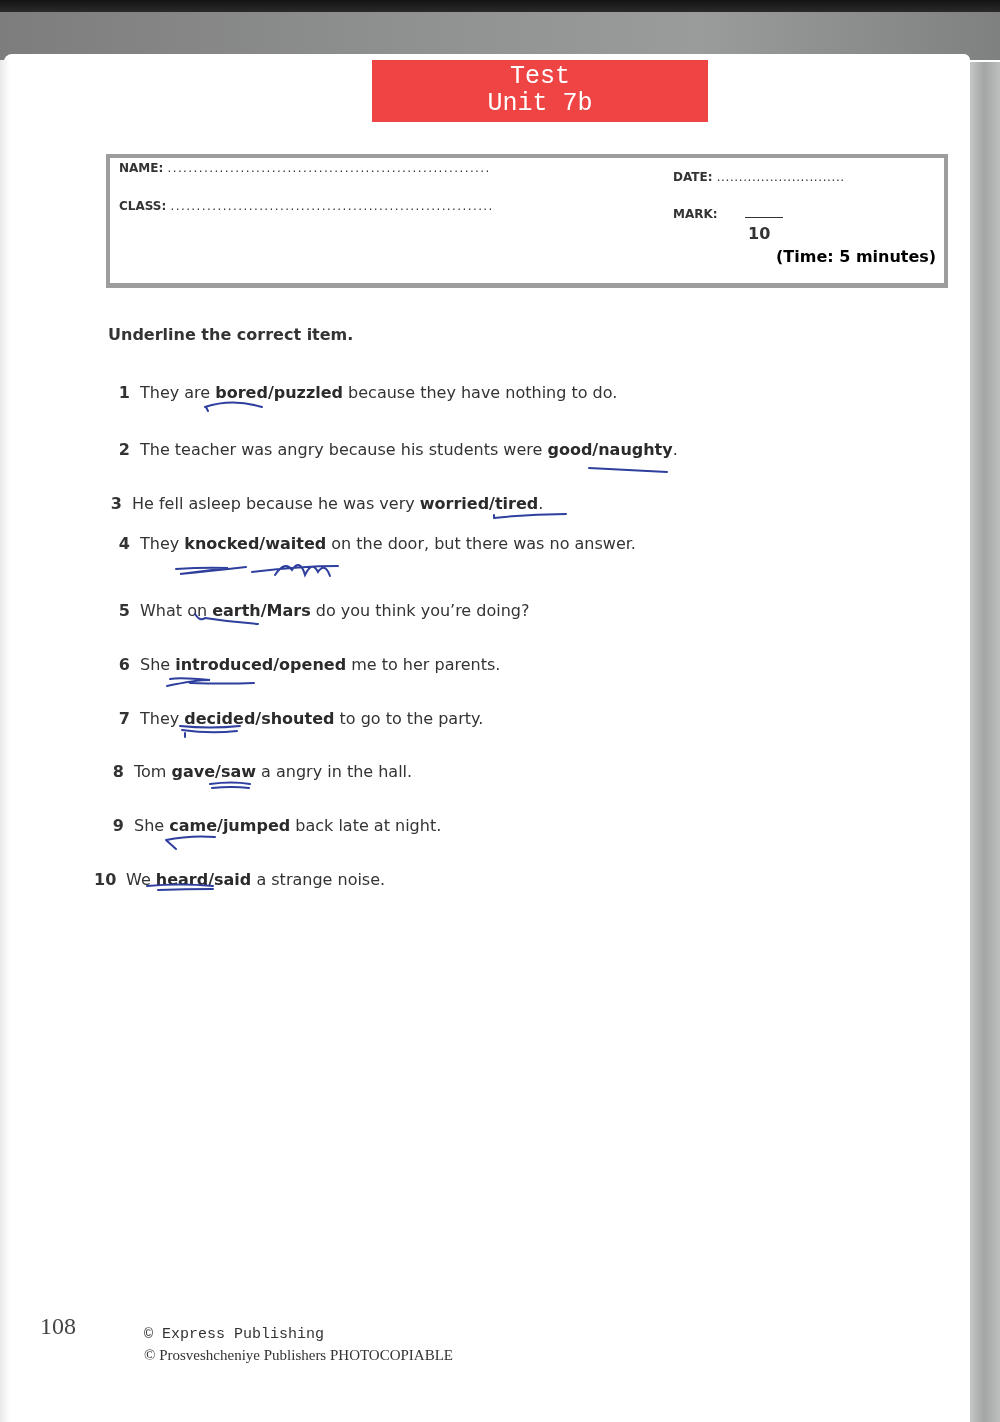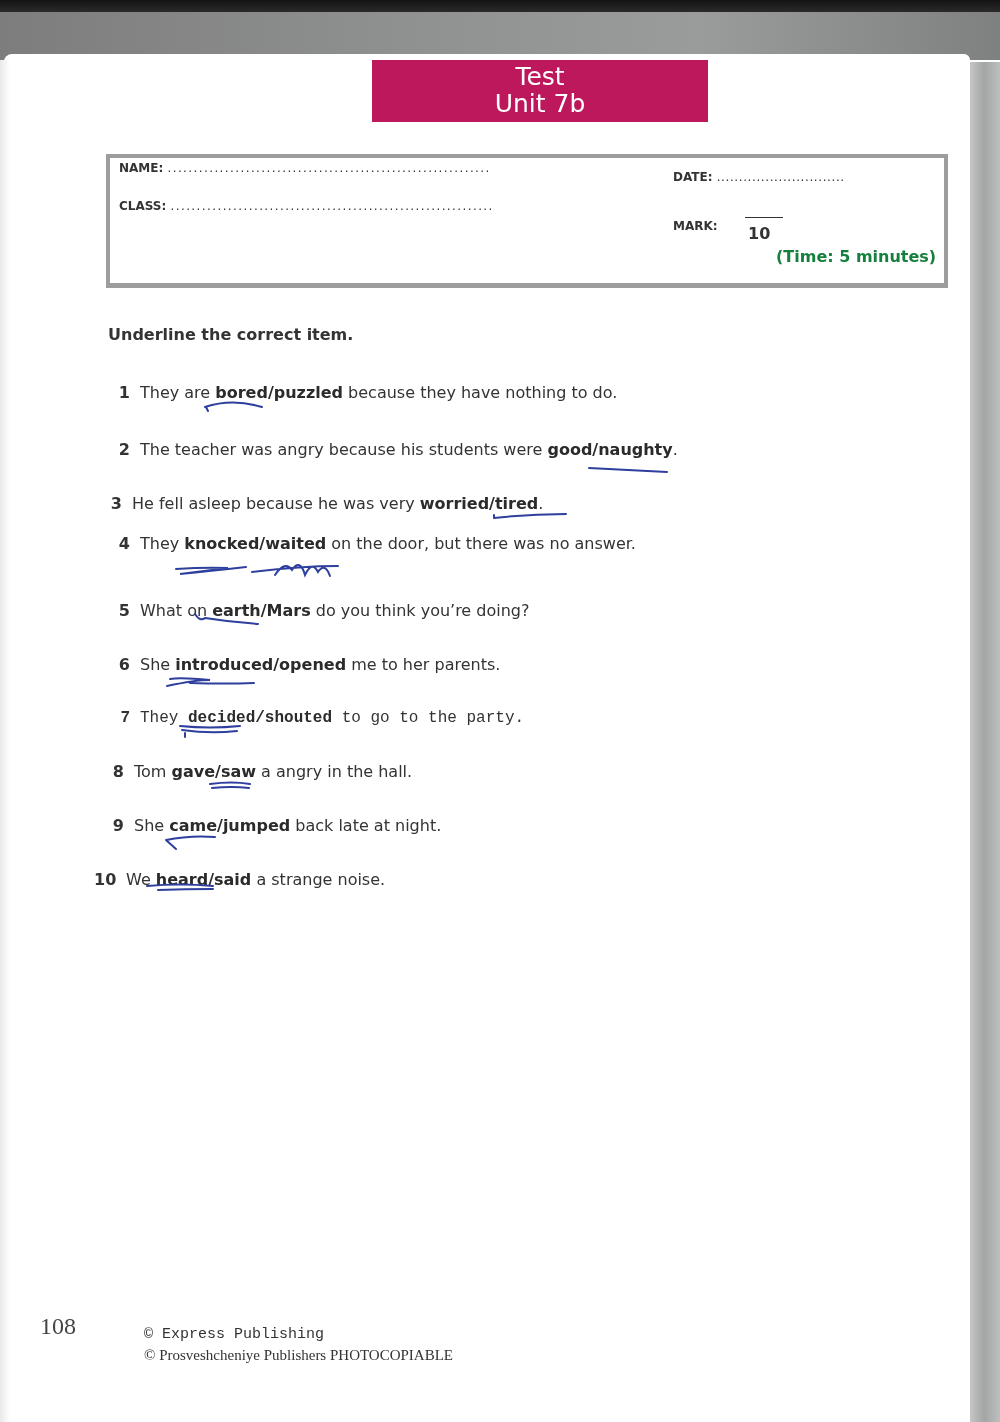--- a/index.html
+++ b/index.html
@@ -25,34 +25,34 @@
   .page-shadow-right {
     position: absolute; left: 968px; top: 62px; width: 32px; height: 1360px;
     background: linear-gradient(90deg, #c9cbca 0%, #a4a6a5 50%, #bdbfbe 100%);
   }
   .page-edge-left {
     position: absolute; left: 0; top: 60px; width: 10px; height: 1362px;
     background: linear-gradient(90deg, #e9e9e9, #ffffff);
   }
   .title-box {
     position: absolute; left: 372px; top: 60px; width: 336px; height: 62px;
-    background: #be185d;
+    background: #ef4444;
     color: #ffffff; text-align: center;
-    font-size: 25px; line-height: 27px; padding-top: 3px; box-sizing: border-box;
+    font-size: 25px; line-height: 27px; padding-top: 3px; box-sizing: border-box; font-family: Liberation Mono, monospace;
   }
   .info-box {
     position: absolute; left: 106px; top: 154px; width: 842px; height: 134px;
     border: 4px solid #9d9d9d; box-sizing: border-box;
     border-bottom-width: 5px;
   }
   .field { position: absolute; font-weight: bold; font-size: 12px; color: #333; white-space: nowrap; }
   .dots { font-weight: normal; letter-spacing: 1.4px; color: #333; }
   .mark-line { position: absolute; left: 745px; top: 217px; width: 38px; border-top: 1.5px solid #333; }
   .mark-denom { position: absolute; left: 748px; top: 224px; font-weight: bold; font-size: 16px; color: #333; }
-  .time { position: absolute; left: 776px; top: 247px; font-weight: bold; font-size: 16px; color: #15803d; }
+  .time { position: absolute; left: 776px; top: 247px; font-weight: bold; font-size: 16px; color: #000000; }
   .instruction { position: absolute; left: 108px; top: 325px; font-weight: bold; font-size: 16px; color: #333; }
   .item { position: absolute; font-size: 16px; color: #333; white-space: nowrap; }
   .item .num { font-weight: bold; display: inline-block; width: 22px; text-align: right; margin-right: 10px; }
   .item b { font-weight: bold; color: #2b2b2b; }
   .pen { position: absolute; left: 0; top: 0; width: 1000px; height: 1422px; pointer-events: none; }
   .page-num { position: absolute; left: 40px; top: 1313px; font-size: 24px; color: #444; font-family: Liberation Serif, serif; }
   .footer { position: absolute; left: 144px; font-family: "Liberation Serif", "DejaVu Serif", serif; font-size: 15px; color: #333; }
 </style>
 </head>
 <body>
@@ -75,37 +75,37 @@
   <span class="dots">..............................................................</span>
 </div>
 <div class="field" style="left:119px; top:199px;">
   <span>CLASS:</span>
   <span class="dots">..............................................................</span>
 </div>
 <div class="field" style="left:673px; top:170px;">
   <span>DATE:</span>
   <span class="dots" style="letter-spacing:0.6px;">.............................</span>
 </div>
-<div class="field" style="left:673px; top:207px;margin-top:12px;">
+<div class="field" style="left:673px; top:207px;">
   <span>MARK:</span>
 </div>
 <div class="mark-line"></div>
 <div class="mark-denom">10</div>
 <div class="time">(Time: 5 minutes)</div>
 
 <div class="instruction">Underline the correct item.</div>
 
 <div id="items">
     <div class="item" style="top: 383px; left: 108px;"><span class="num">1</span><span>They are </span><b>bored/puzzled</b><span> because they have nothing to do.</span></div>
     <div class="item" style="top: 440px; left: 108px;"><span class="num">2</span><span>The teacher was angry because his students were </span><b>good/naughty</b><span>.</span></div>
     <div class="item" style="top: 494px; left: 100px;"><span class="num">3</span><span>He fell asleep because he was very </span><b>worried/tired</b><span>.</span></div>
     <div class="item" style="top: 534px; left: 108px;"><span class="num">4</span><span>They </span><b>knocked/waited</b><span> on the door, but there was no answer.</span></div>
     <div class="item" style="top: 601px; left: 108px;"><span class="num">5</span><span>What on </span><b>earth/Mars</b><span> do you think you’re doing?</span></div>
     <div class="item" style="top: 655px; left: 108px;"><span class="num">6</span><span>She </span><b>introduced/opened</b><span> me to her parents.</span></div>
-    <div class="item" style="top: 709px; left: 108px; font-family: Liberation Mono, monospace;"><span class="num">7</span><span>They </span><b>decided/shouted</b><span> to go to the party.</span></div>
+    <div class="item" style="top: 709px; left: 108px;"><span class="num">7</span><span>They </span><b>decided/shouted</b><span> to go to the party.</span></div>
     <div class="item" style="top: 762px; left: 102px;"><span class="num">8</span><span>Tom </span><b>gave/saw</b><span> a angry in the hall.</span></div>
     <div class="item" style="top: 816px; left: 102px;"><span class="num">9</span><span>She </span><b>came/jumped</b><span> back late at night.</span></div>
     <div class="item" style="top: 870px; left: 94px;"><span class="num">10</span><span>We </span><b>heard/said</b><span> a strange noise.</span></div>
   </div>
 
 <svg class="pen" viewBox="0 0 1000 1422">
   <g fill="none" stroke="#2e3f9e" stroke-width="2" stroke-linecap="round">
     <path d="M205 407 Q232 398 262 407 M206 407 l2 4"></path>
     <path d="M589 468 L667 472"></path>
     <path d="M494 518 Q530 514 566 514 M494 518 l0 -3"></path>

